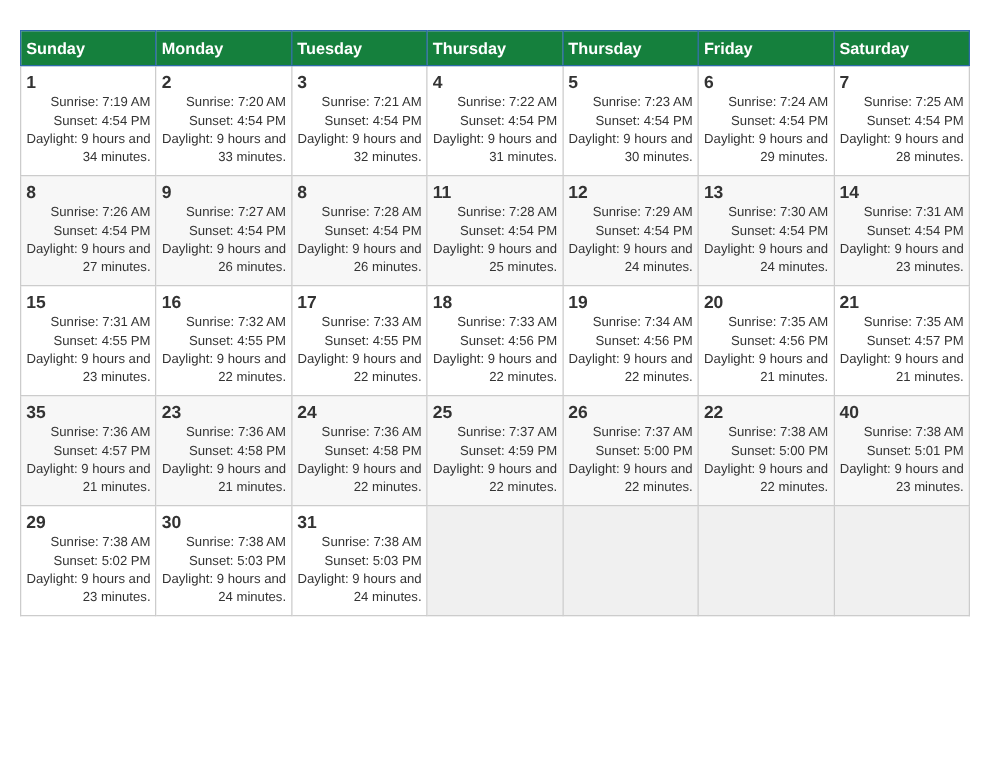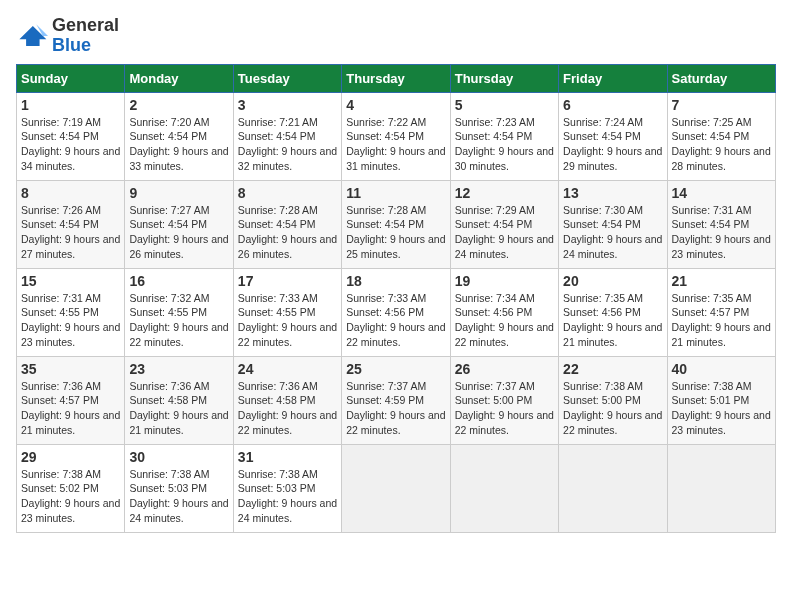--- a/index.html
+++ b/index.html
@@ -66,36 +66,27 @@
       background: #f7f7f7;
     }
     .day-num {
       font-size: 14px;
       font-weight: bold;
       display: block;
       margin-bottom: 2px;
     }
     .day-info {
       line-height: 1.4;
+      text-align: right;
     }
   </style>
 </head>
 <body>
 
 <div class="header-area">
-  <div class="logo">
-    <svg class="logo-icon" viewBox="0 0 38 32">
-      <polygon points="20,4 36,20 28,20 28,28 12,28 12,20 4,20" fill="#1a6abf"></polygon>
-      <polygon points="24,2 38,16 32,16" fill="#5aabff" opacity="0.7"></polygon>
-    </svg>
-    <div class="logo-text">
-      <span class="logo-general">General</span>
-      <span class="logo-blue">Blue</span>
-    </div>
-  </div>
 </div>
 
 <table class="calendar">
   <thead>
     <tr>
       <th>Sunday</th>
       <th>Monday</th>
       <th>Tuesday</th>
       <th>Thursday</th>
       <th>Thursday</th>

